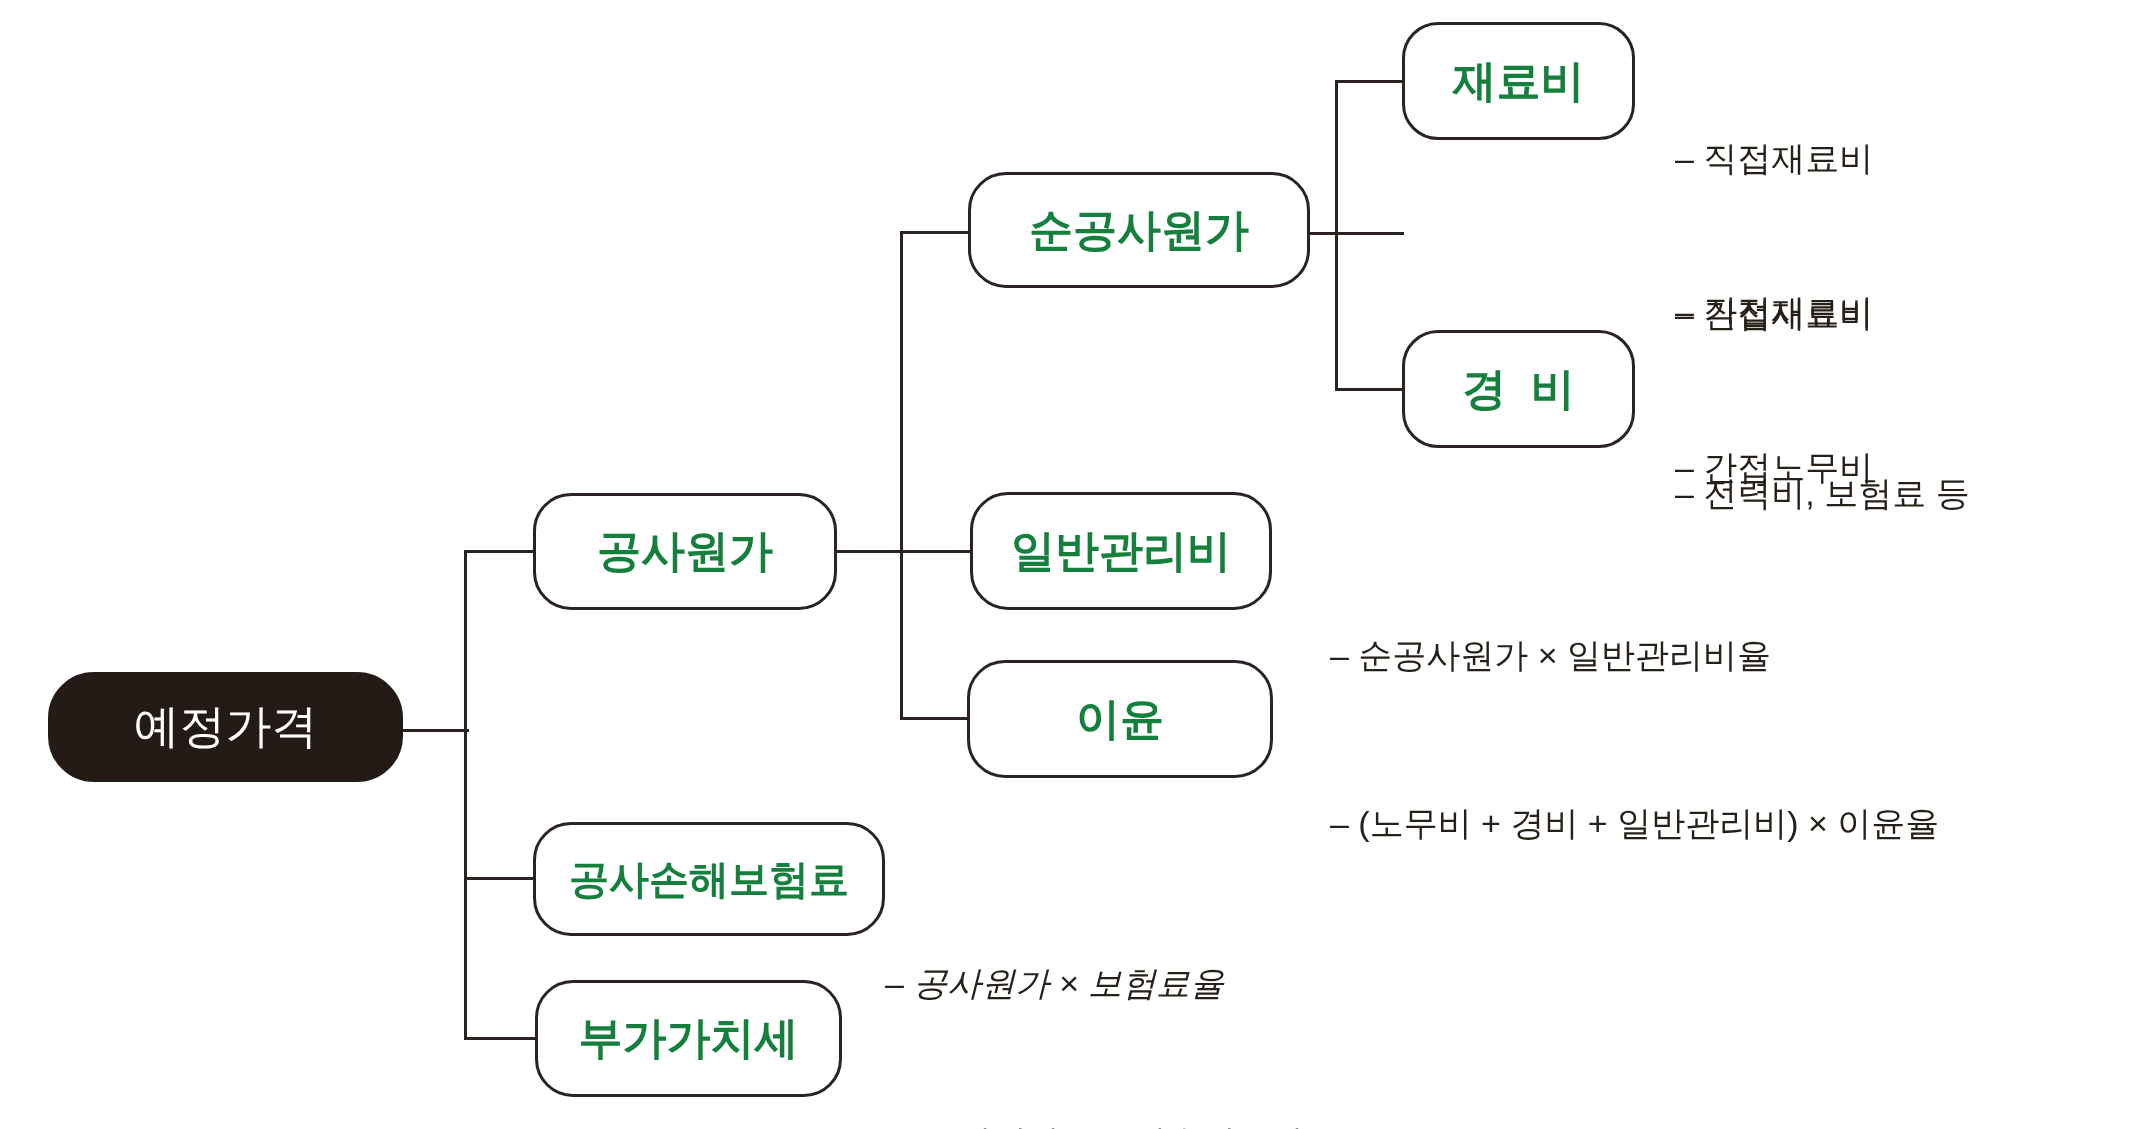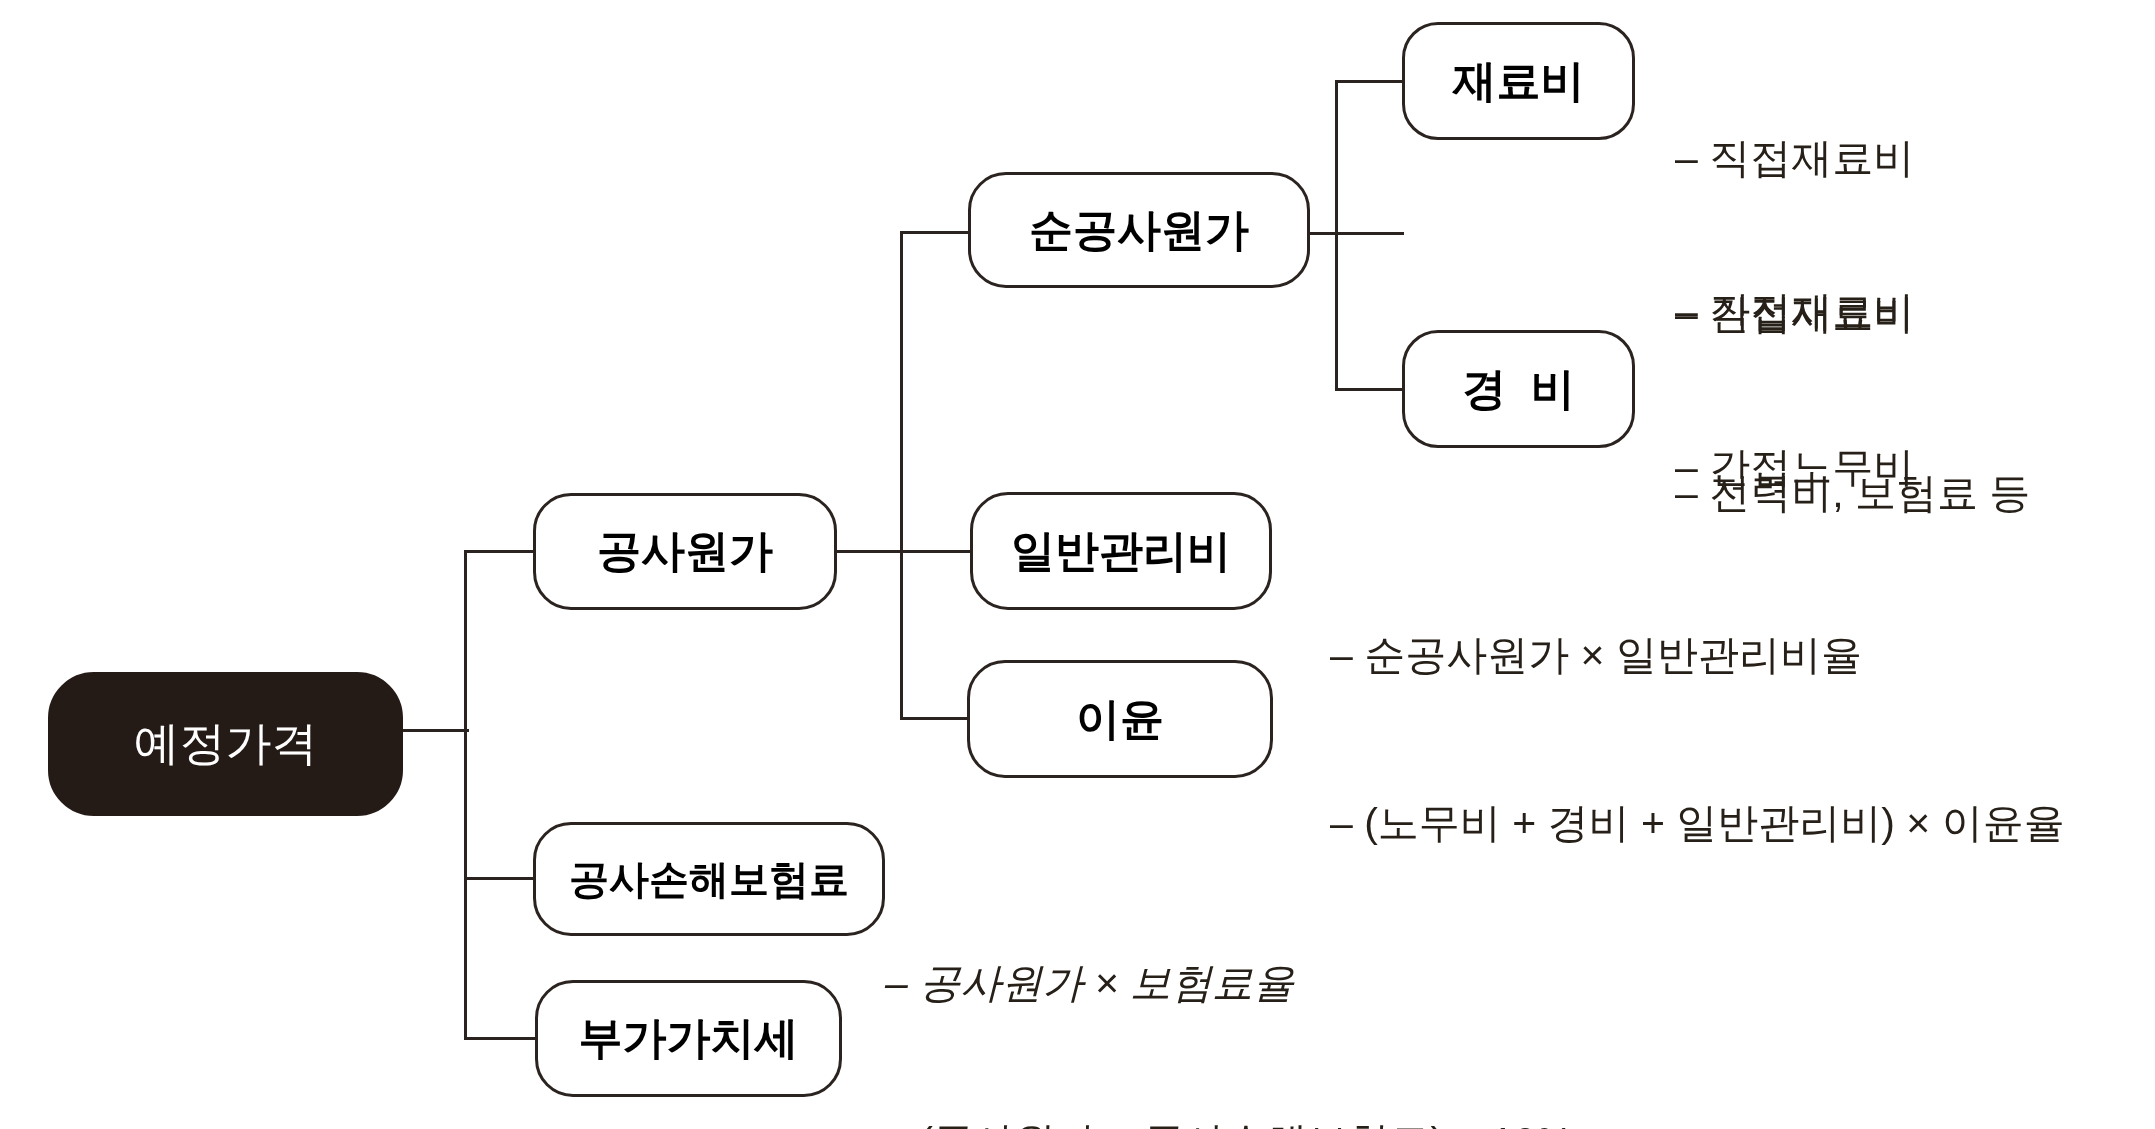--- a/index.html
+++ b/index.html
@@ -24,40 +24,40 @@
     background: #ffffff;
     display: flex;
     align-items: center;
     justify-content: center;
   }
   .node-label {
     font-size: 44px;
     font-weight: 600;
     letter-spacing: 0px;
     white-space: pre;
-    color: #000000;
+    color: #15803d;
   }
   .node.root {
     background: #241a16;
     border-color: #241a16;
     border-radius: 46px;
   }
   .node.root .node-label {
     color: #ffffff;
     font-weight: 500;
   }
   .hline, .vline {
     position: absolute;
     background: #2b2320;
   }
   .hline { height: 3px; }
   .vline { width: 3px; }
   .note {
     position: absolute;
-    font-size: 41px;
+    font-size: 34px;
     font-weight: 500;
     color: #262019;
     line-height: 52px;
     white-space: pre;
   }
   .note div { height: 52px; display: flex; align-items: center; }
 </style>
 </head>
 <body>
 
@@ -72,21 +72,21 @@
   <div class="hline" style="left:837px; top:550px; width:135px;"></div>
   <div class="vline" style="left:900px; top:231px; height:489px;"></div>
   <div class="hline" style="left:901px; top:231px; width:69px;"></div>
   <div class="hline" style="left:901px; top:717px; width:68px;"></div>
 
   <div class="hline" style="left:1263px; top:232px; width:141px;"></div>
   <div class="vline" style="left:1335px; top:80px; height:311px;"></div>
   <div class="hline" style="left:1336px; top:80px; width:68px;"></div>
   <div class="hline" style="left:1336px; top:388px; width:68px;"></div>
 
-  <div class="node root" style="left:48px; top:672px; width:355px; height:144px;">
+  <div class="node root" style="left:48px; top:672px; width:355px; height:110px;">
     <span class="node-label" style="font-size:46px;">예정가격</span>
   </div>
 
   <div class="node" style="left:533px; top:493px; width:304px; height:117px;">
     <span class="node-label">공사원가</span>
   </div>
 
   <div class="node" style="left:533px; top:822px; width:352px; height:114px;">
     <span class="node-label" style="font-size:40px;">공사손해보험료</span>
   </div>

